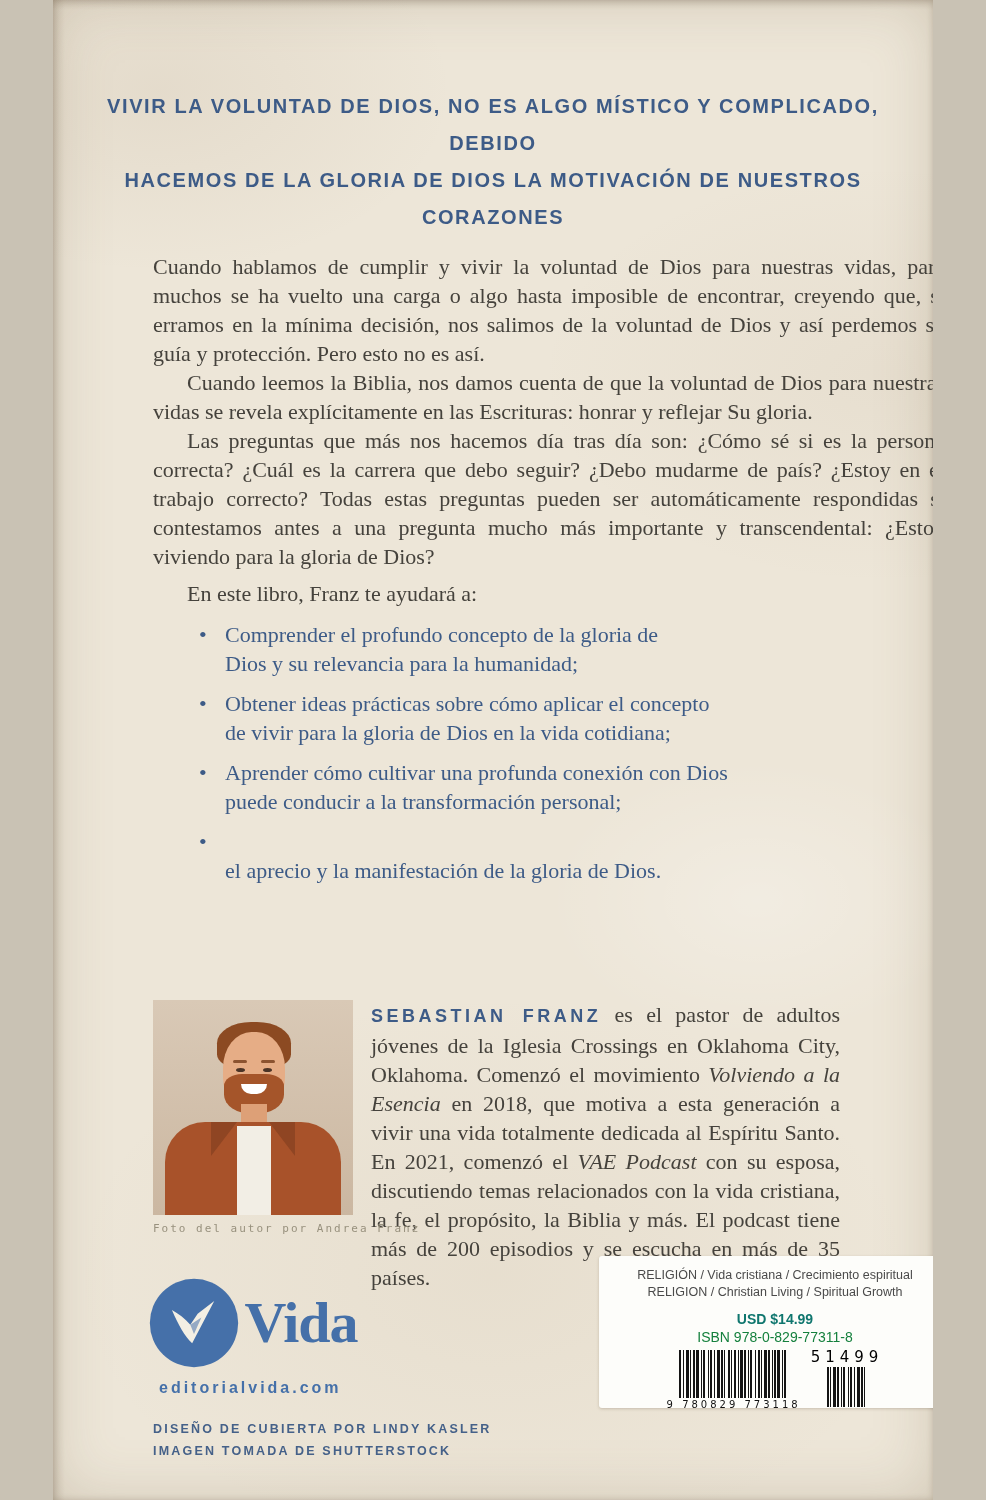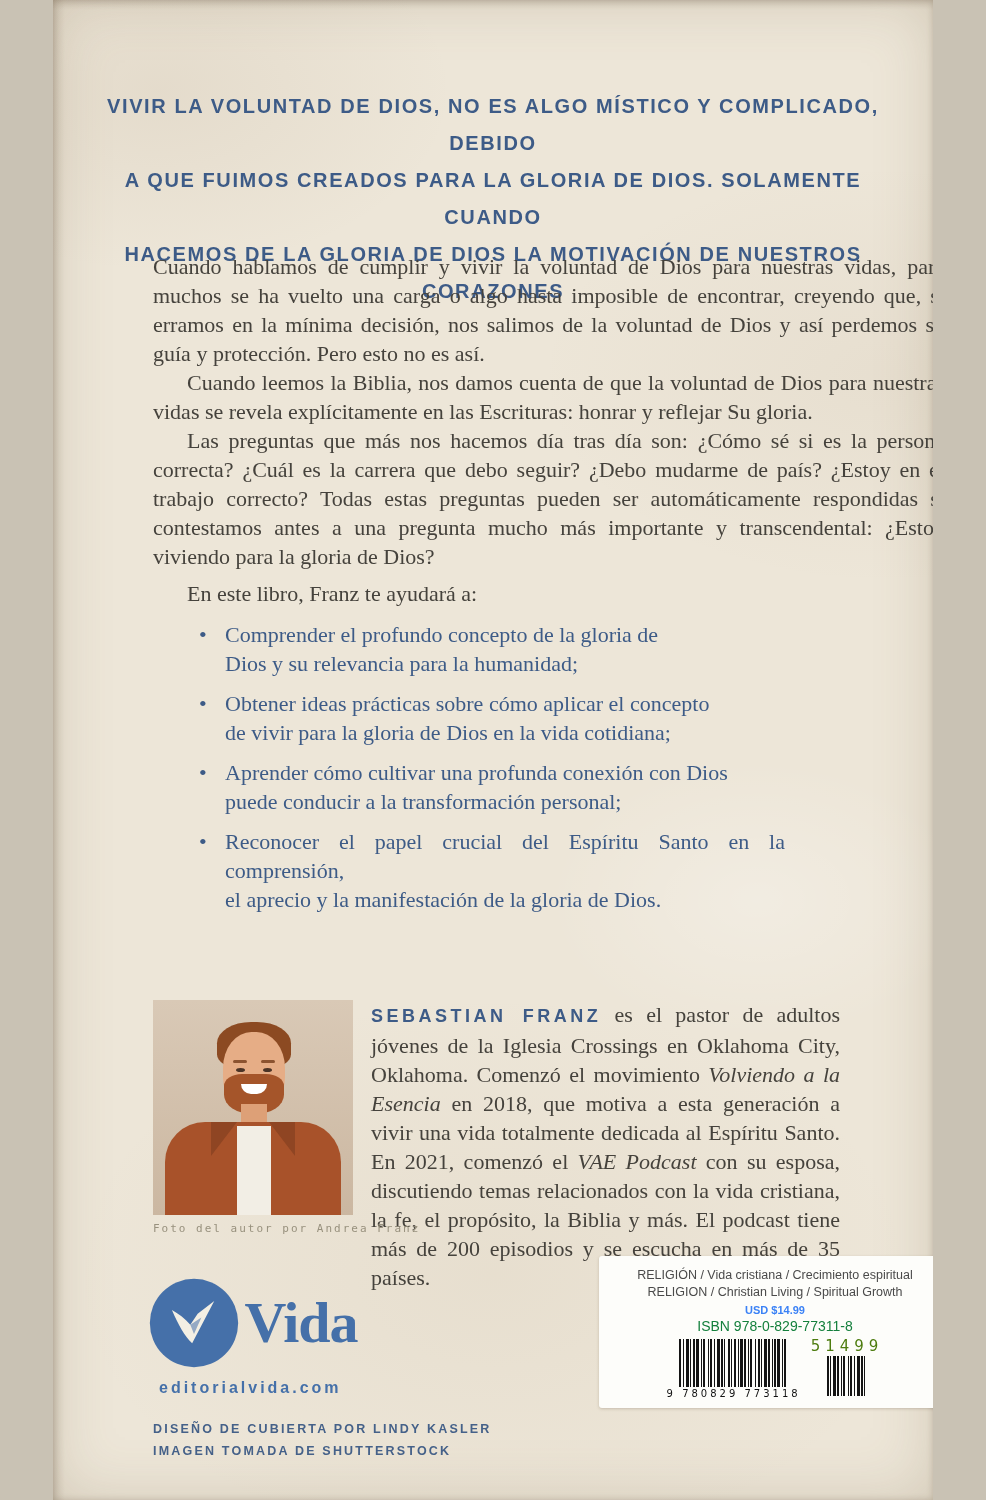--- a/index.html
+++ b/index.html
@@ -63,39 +63,38 @@
   .website{margin-top:10px;margin-left:6px;color:#4570a9;
     font-family:"Liberation Sans", sans-serif;font-weight:700;font-size:16px;letter-spacing:3px;}
   .credits{position:absolute;left:100px;top:1418px;color:#456189;
     font-family:"Liberation Sans", sans-serif;font-weight:700;font-size:12.5px;
     letter-spacing:2.2px;line-height:22px;}
   
   .bcpanel{position:absolute;left:546px;top:1256px;width:352px;height:152px;
     background:#fdfdfa;border-radius:3px;box-shadow:0 1px 3px rgba(90,70,50,.25);
     text-align:center;font-family:"Liberation Sans", sans-serif;color:#3c3c3c;padding-top:11px;box-sizing:border-box;}
   .bc-cat{font-size:12.5px;line-height:17px;color:#4a4a4a;}
-  .bc-price{font-size:11px;font-weight:700;margin-top:3px;color:#3b82f6;}
+  .bc-price{font-size:14px;font-weight:700;margin-top:10px;color:#0f766e;}
   .bc-isbn{font-size:14px;margin-top:2px;color:#15803d;}
   .bc-row{display:flex;justify-content:center;align-items:flex-start;margin-top:5px;}
   .ean{position:relative;}
   .bars{font-size:0;line-height:0;}
   .ean-digits{font-family:"DejaVu Sans", sans-serif;font-size:10px;letter-spacing:3px;color:#111;margin-top:1px;}
   .addon{margin-left:10px;}
-  .addon-code{font-family:"DejaVu Sans", sans-serif;font-size:15px;letter-spacing:5px;color:#4d7c0f;line-height:1;}
+  .addon-code{font-family:"DejaVu Sans", sans-serif;font-size:15px;letter-spacing:5px;color:#000000;line-height:1;}
   .addon .bars{margin-top:2px;}
 </style>
 </head>
 <body>
 
 <div class="cover">
   <div class="texture"></div>
 
   <div class="quote">
     <div>VIVIR LA VOLUNTAD DE DIOS, NO ES ALGO MÍSTICO Y COMPLICADO, DEBIDO</div>
-    <div>A QUE FUIMOS CREADOS PARA LA GLORIA DE DIOS. SOLAMENTE CUANDO</div>
     <div>HACEMOS DE LA GLORIA DE DIOS LA MOTIVACIÓN DE NUESTROS CORAZONES</div>
   </div>
 
   <div class="copy">
     <p>Cuando hablamos de cumplir y vivir la voluntad de Dios para nuestras vidas, para muchos se ha vuelto una carga o algo hasta imposible de encontrar, creyendo que, si erramos en la mínima decisión, nos salimos de la voluntad de Dios y así perdemos su guía y protección. Pero esto no es así.</p>
     <p class="indent">Cuando leemos la Biblia, nos damos cuenta de que la voluntad de Dios para nuestras vidas se revela explícitamente en las Escrituras: honrar y reflejar Su gloria.</p>
     <p class="indent">Las preguntas que más nos hacemos día tras día son: ¿Cómo sé si es la persona correcta? ¿Cuál es la carrera que debo seguir? ¿Debo mudarme de país? ¿Estoy en el trabajo correcto? Todas estas preguntas pueden ser automáticamente respondidas si contestamos antes a una pregunta mucho más importante y transcendental: ¿Estoy viviendo para la gloria de Dios?</p>
     <p class="indent lead-in">En este libro, Franz te ayudará a:</p>
 
     <ul class="bullets">
@@ -109,21 +108,21 @@
         <span class="blines"><span>Obtener ideas prácticas sobre cómo aplicar el concepto</span><br>
         <span>de vivir para la gloria de Dios en la vida cotidiana;</span></span>
       </li>
       <li>
         <span class="marker">•</span>
         <span class="blines"><span>Aprender cómo cultivar una profunda conexión con Dios</span><br>
         <span>puede conducir a la transformación personal;</span></span>
       </li>
       <li>
         <span class="marker">•</span>
-        <span class="blines"><span>Reconocer el papel crucial del Espíritu Santo en la comprensión,</span><br>
+        <span class="blines"><br>
         <span>el aprecio y la manifestación de la gloria de Dios.</span></span>
       </li>
     </ul>
 
   </div>
 
   <div class="author">
     <div class="photo">
       <div class="hair"></div>
       <div class="face"></div>

